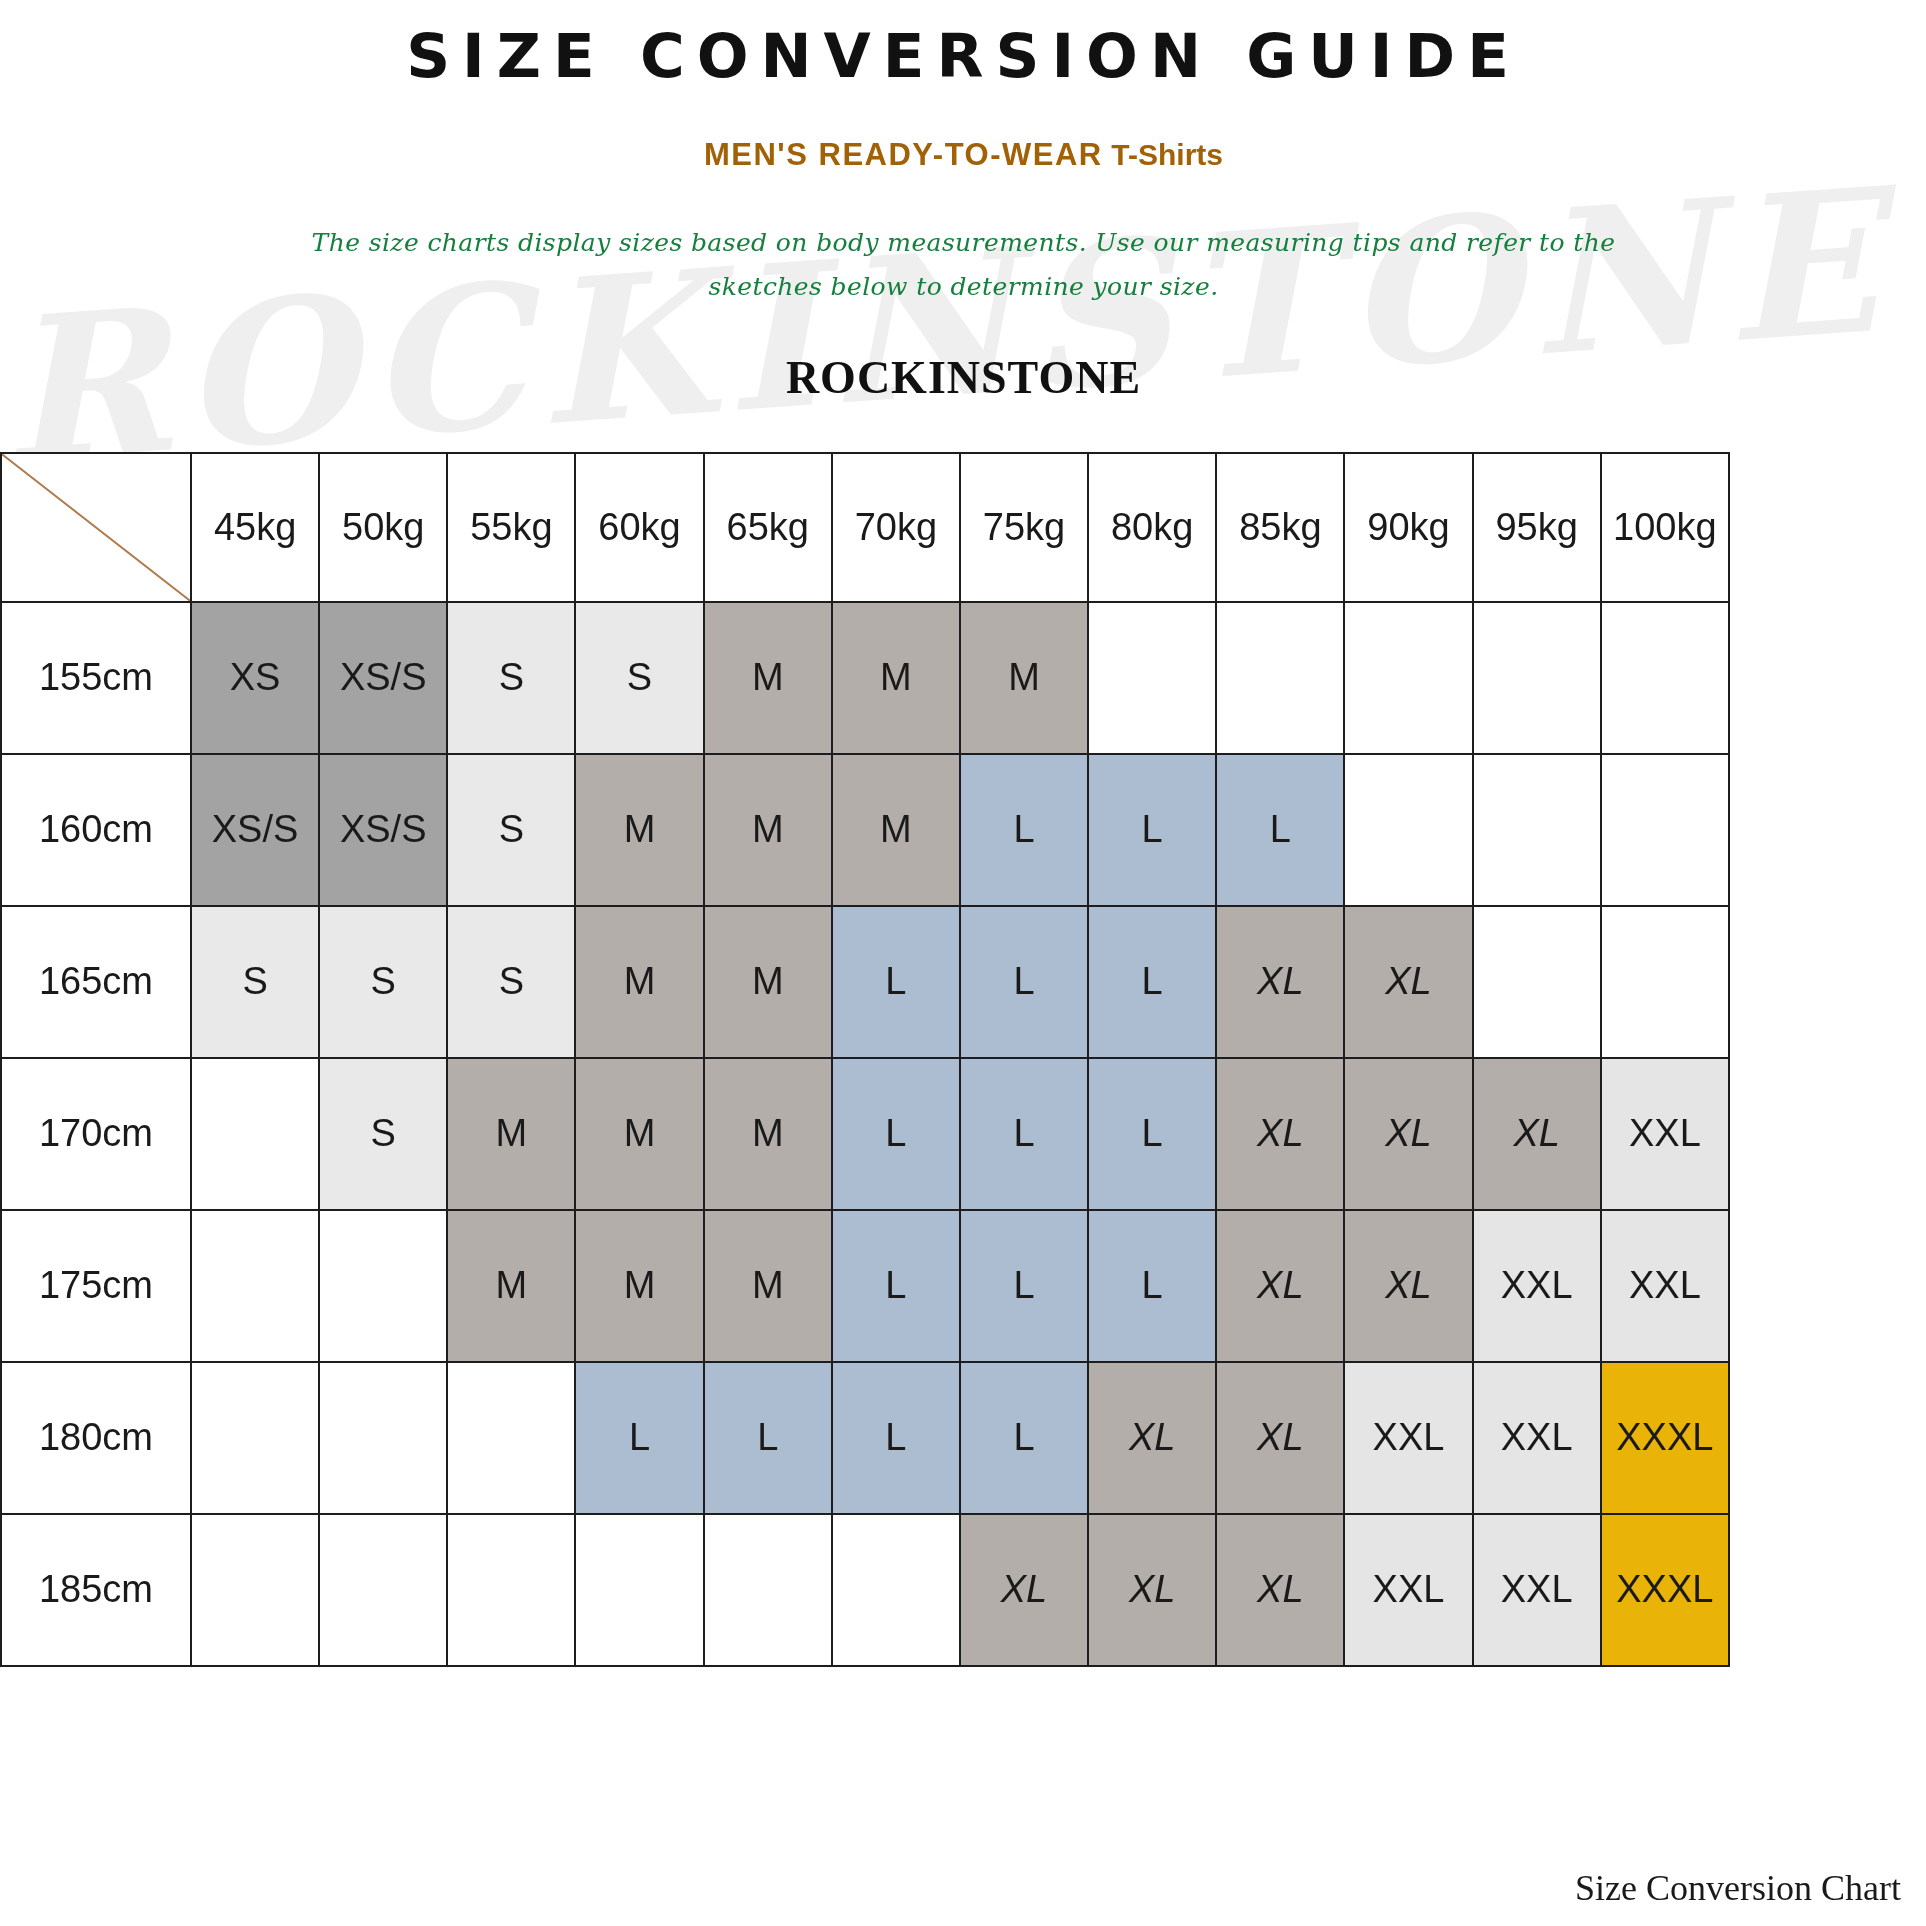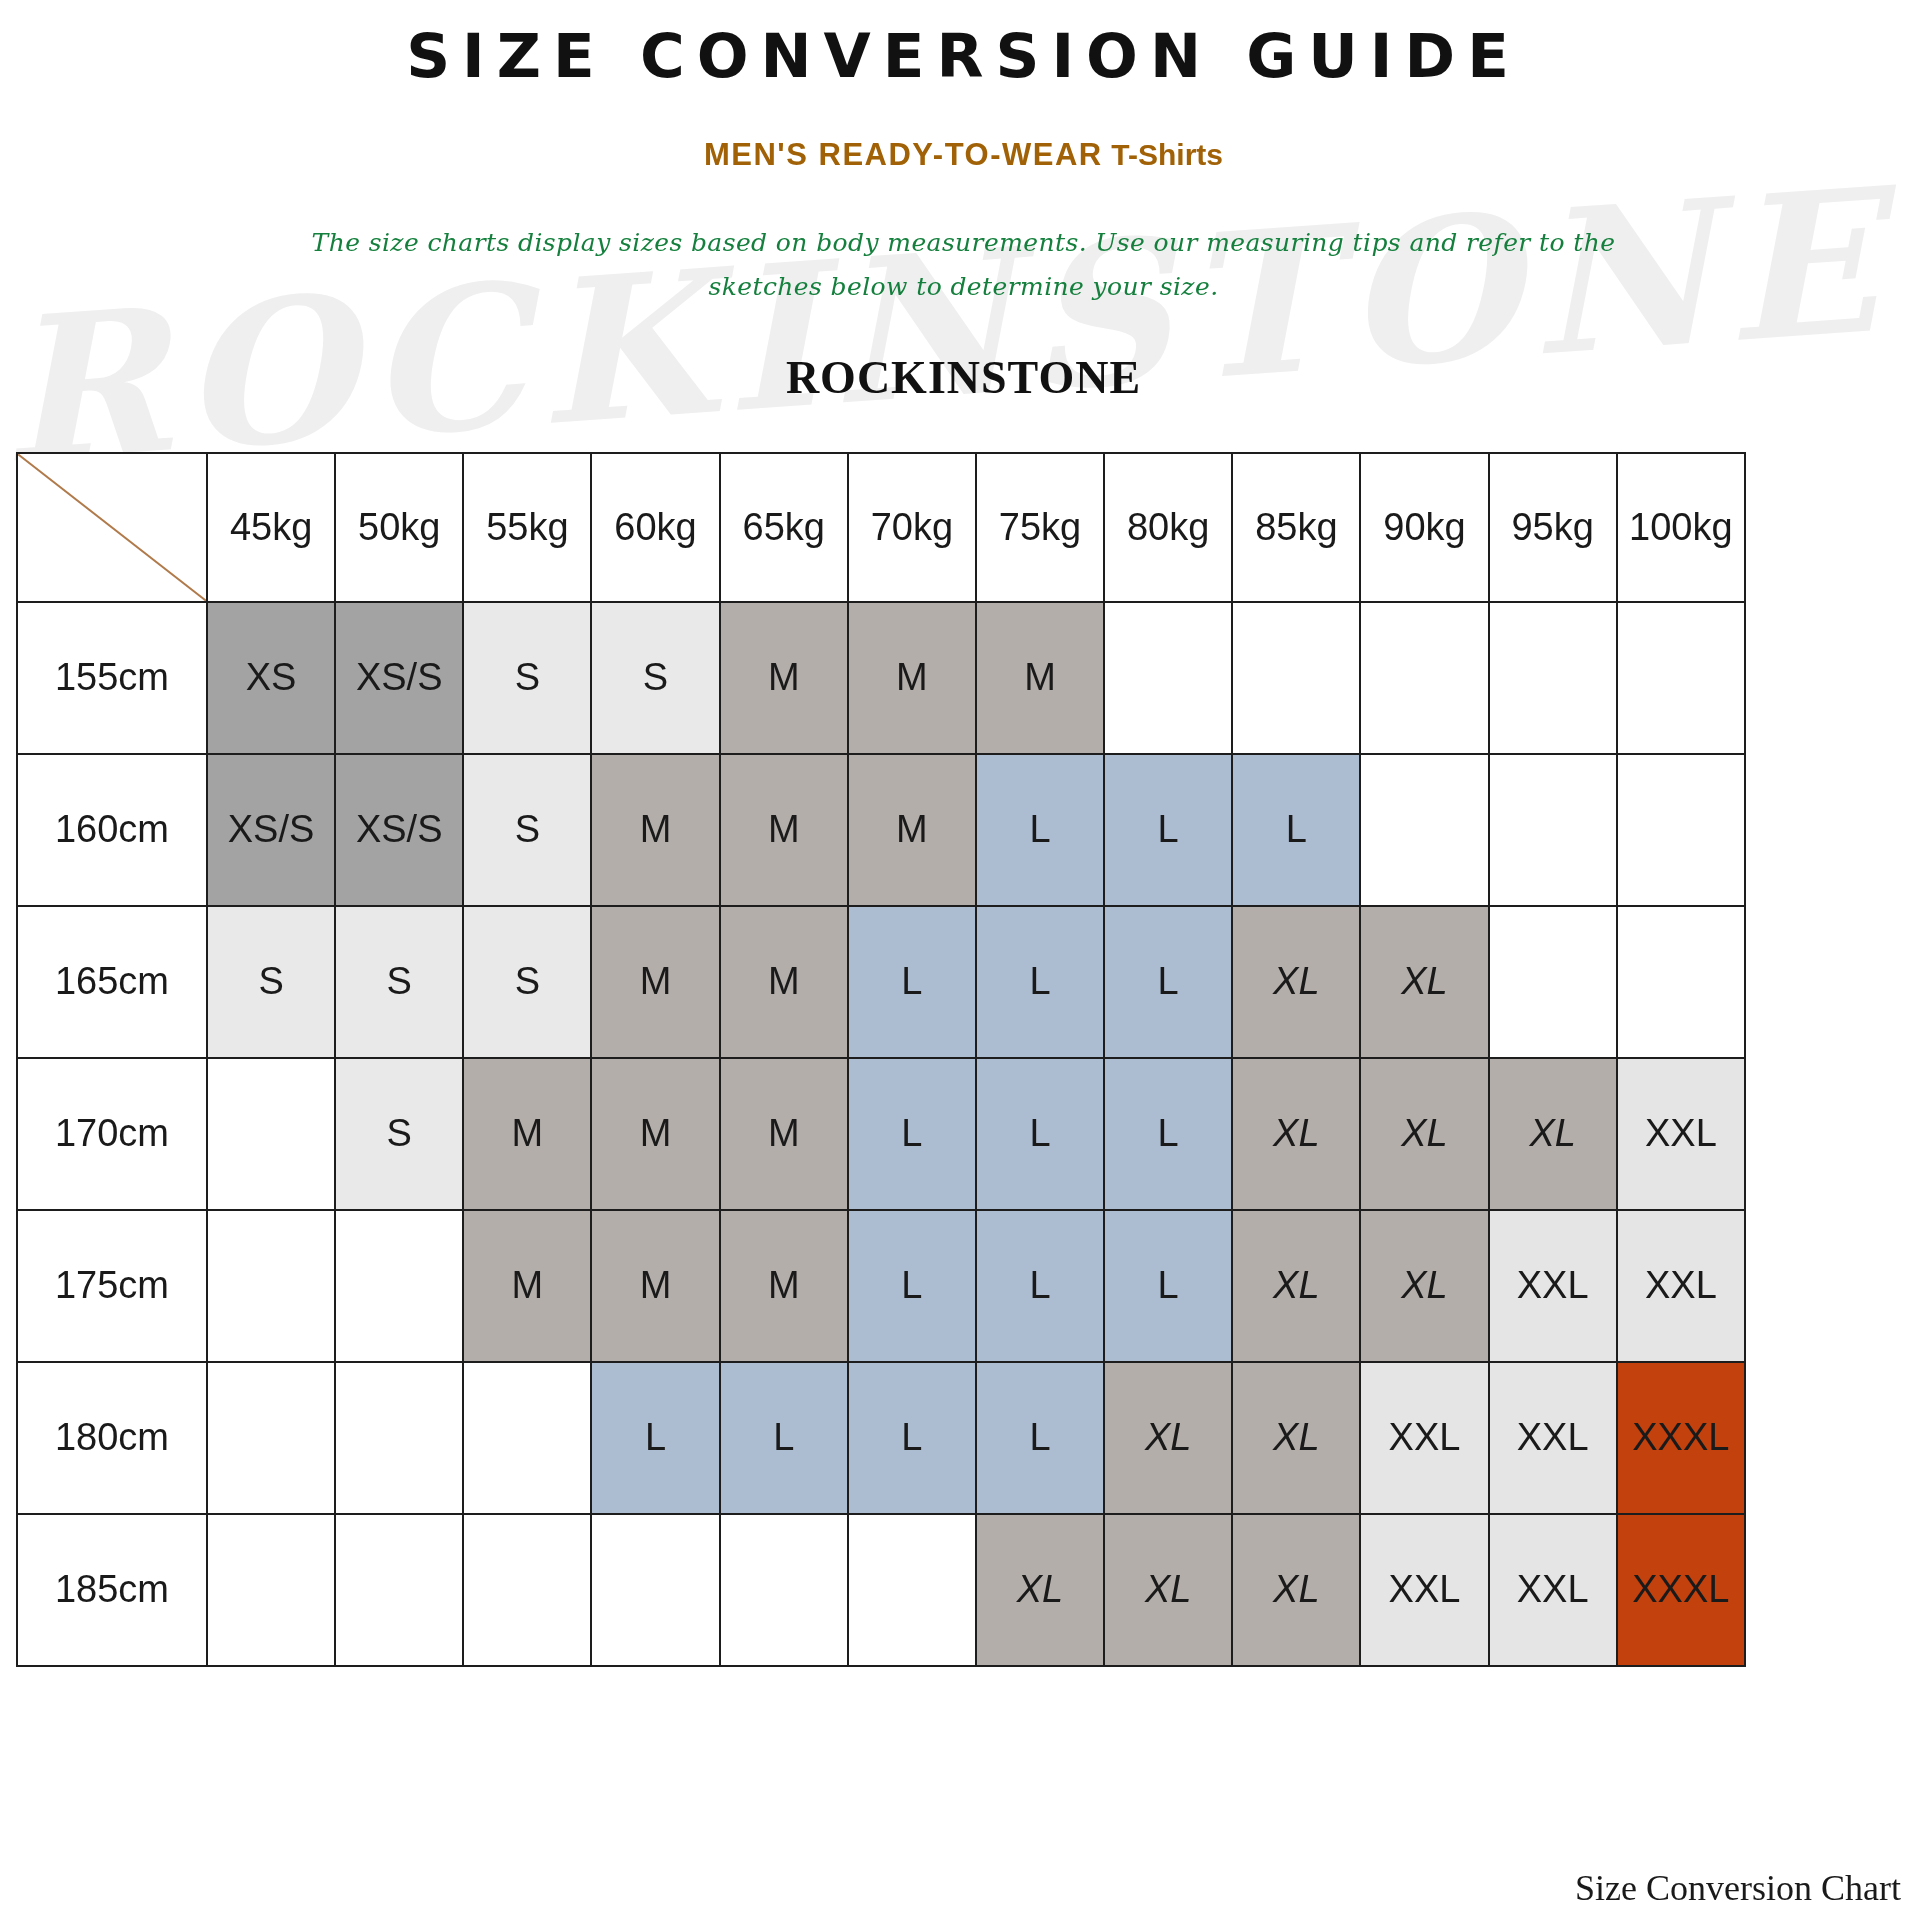--- a/index.html
+++ b/index.html
@@ -31,21 +31,21 @@
     white-space: nowrap;
     transform: skewY(-4deg);
     pointer-events: none;
     user-select: none;
     z-index: 0;
   }
 
   .page {
     position: relative;
     z-index: 1;
-    padding: 0 16px;
+    padding: 0 0;
   }
 
   .title {
     text-align: center;
     font-family: "DejaVu Sans", sans-serif;
     font-weight: 700;
     font-size: 61px;
     letter-spacing: 12px;
     margin-top: 20px;
     color: #111;
@@ -112,21 +112,21 @@
   .rowhead {
     width: 188px;
     font-size: 38px;
   }
   .c-xs   { background: #a3a3a3; }
   .c-s    { background: #e9e9e9; }
   .c-m    { background: #b3aeaa; }
   .c-l    { background: #adbdd1; }
   .c-xl   { background: #b3aeaa; font-style: italic; }
   .c-xxl  { background: #e5e5e5; }
-  .c-xxxl { background: #c2410c; }
+  .c-xxxl { background: #eab308; }
   .c-none { background: #ffffff; }
 
   .footer {
     position: absolute;
     right: 26px;
     bottom: 18px;
     font-family: Liberation Serif, serif;
     font-size: 36px;
     color: #1a1a1a;
     z-index: 2;

